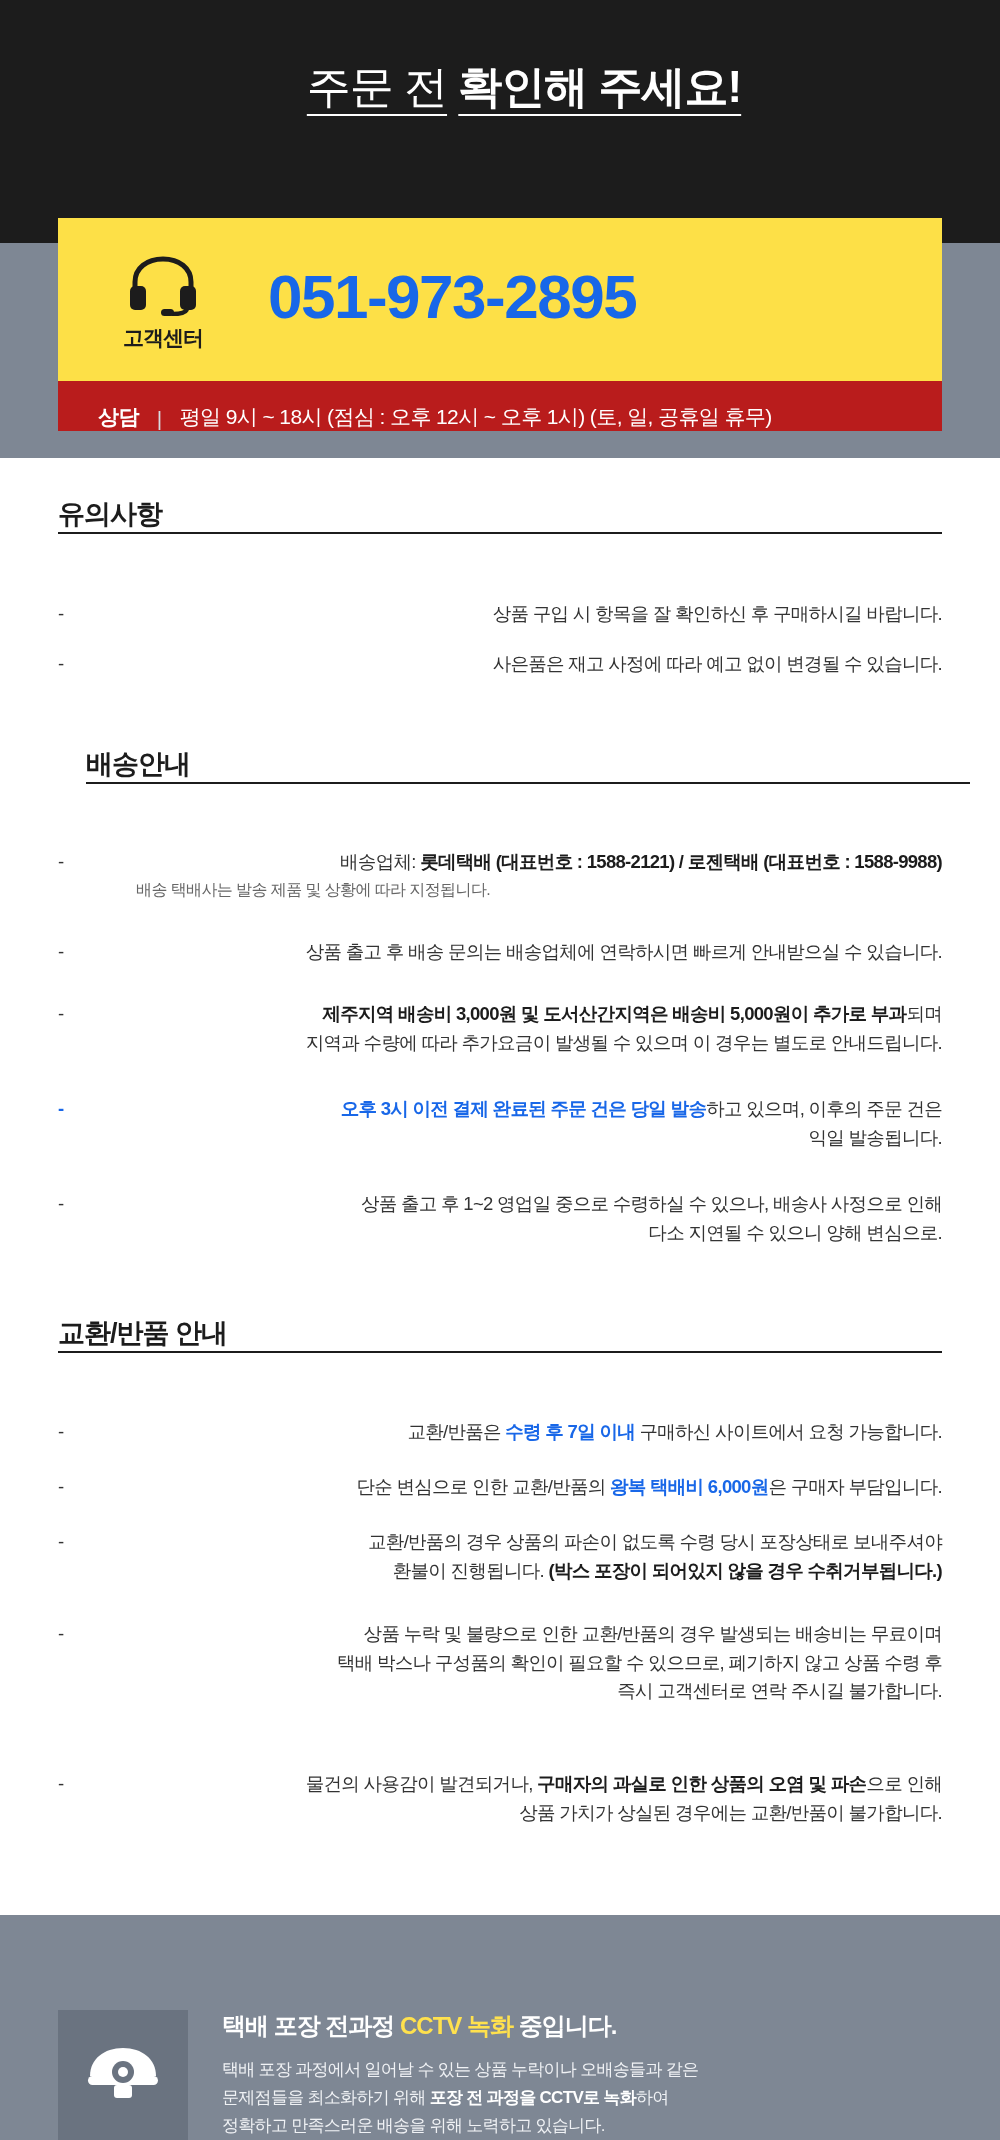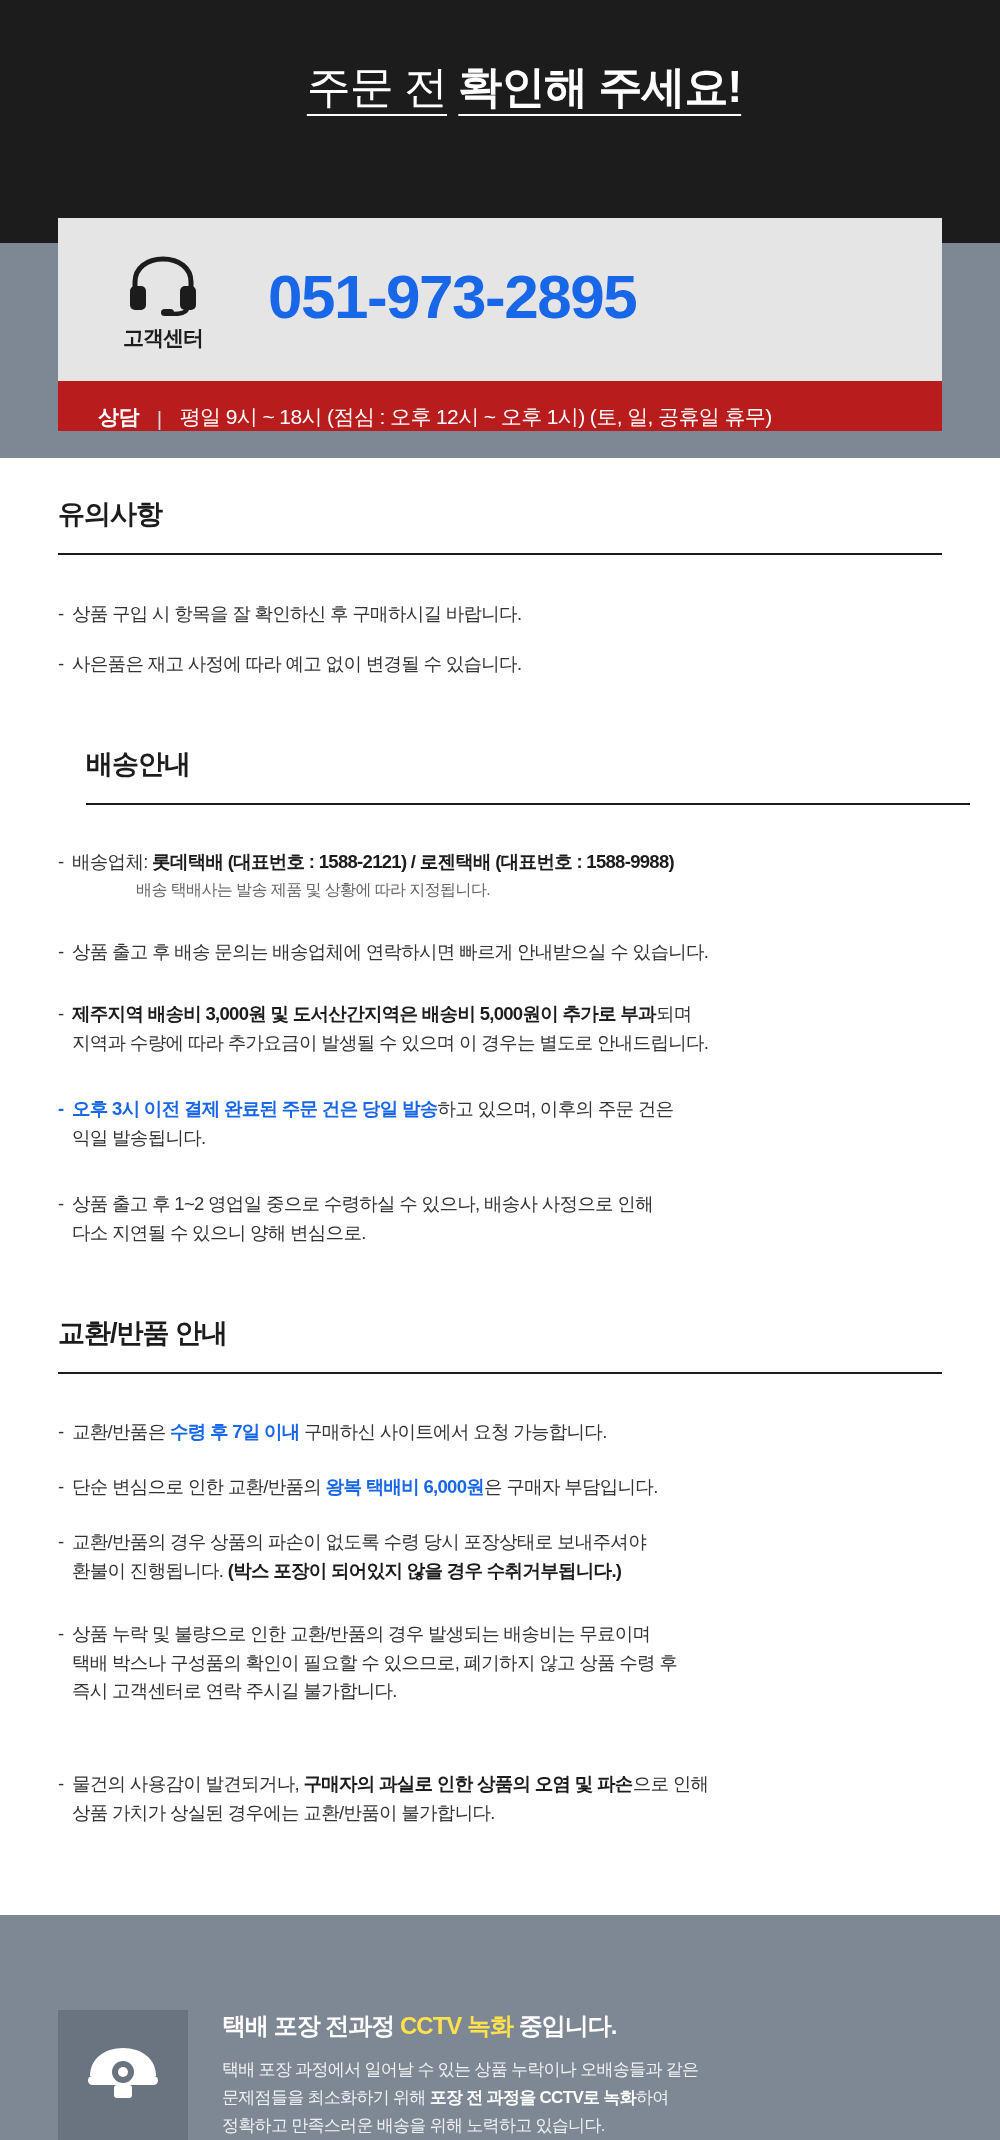--- a/index.html
+++ b/index.html
@@ -47,21 +47,21 @@
     height: 215px;
     background: #7e8794;
   }
 
   
   .call-card {
     position: absolute;
     top: 218px; left: 58px;
     width: 884px;
     height: 163px;
-    background: #e5e5e5;
+    background: #fde047;
     display: flex;
     align-items: center;
   }
   .call-icon-wrap {
     width: 210px;
     height: 163px;
     display: flex;
     flex-direction: column;
     align-items: center;
     justify-content: center;
@@ -102,37 +102,37 @@
   .consult-bar .divider { color: #d7dbe1; margin-right: 18px; }
   .consult-bar .text { color: #ffffff; }
 
   
   .section { position: absolute; left: 58px; width: 884px; }
   .sec-title {
     font-size: 27px;
     font-weight: bold;
     color: #1c1c1c;
     letter-spacing: -1px;
-    padding-bottom: 21px;
+    padding-bottom: 0;
   }
   .sec-rule {
     border-top: 2px solid #1c1c1c;
     width: 884px;
   }
 
   .item {
     display: flex;
     align-items: flex-start;
     font-size: 18.5px;
     color: #333333;
     letter-spacing: -0.7px;
     line-height: 1.55;
   }
   .dash { width: 14px; flex: 0 0 14px; color: #333333; }
-  .itext { flex: 1; }
+  .itext { flex: 1; text-align: right; }
   .b { font-weight: bold; color: #1c1c1c; }
   .blue { color: #1867e8; font-weight: bold; }
   .sub-note {
     font-size: 16px;
     color: #666666;
     letter-spacing: -0.6px;
     padding-left: 78px;
     padding-top: 3px;
   }
 

